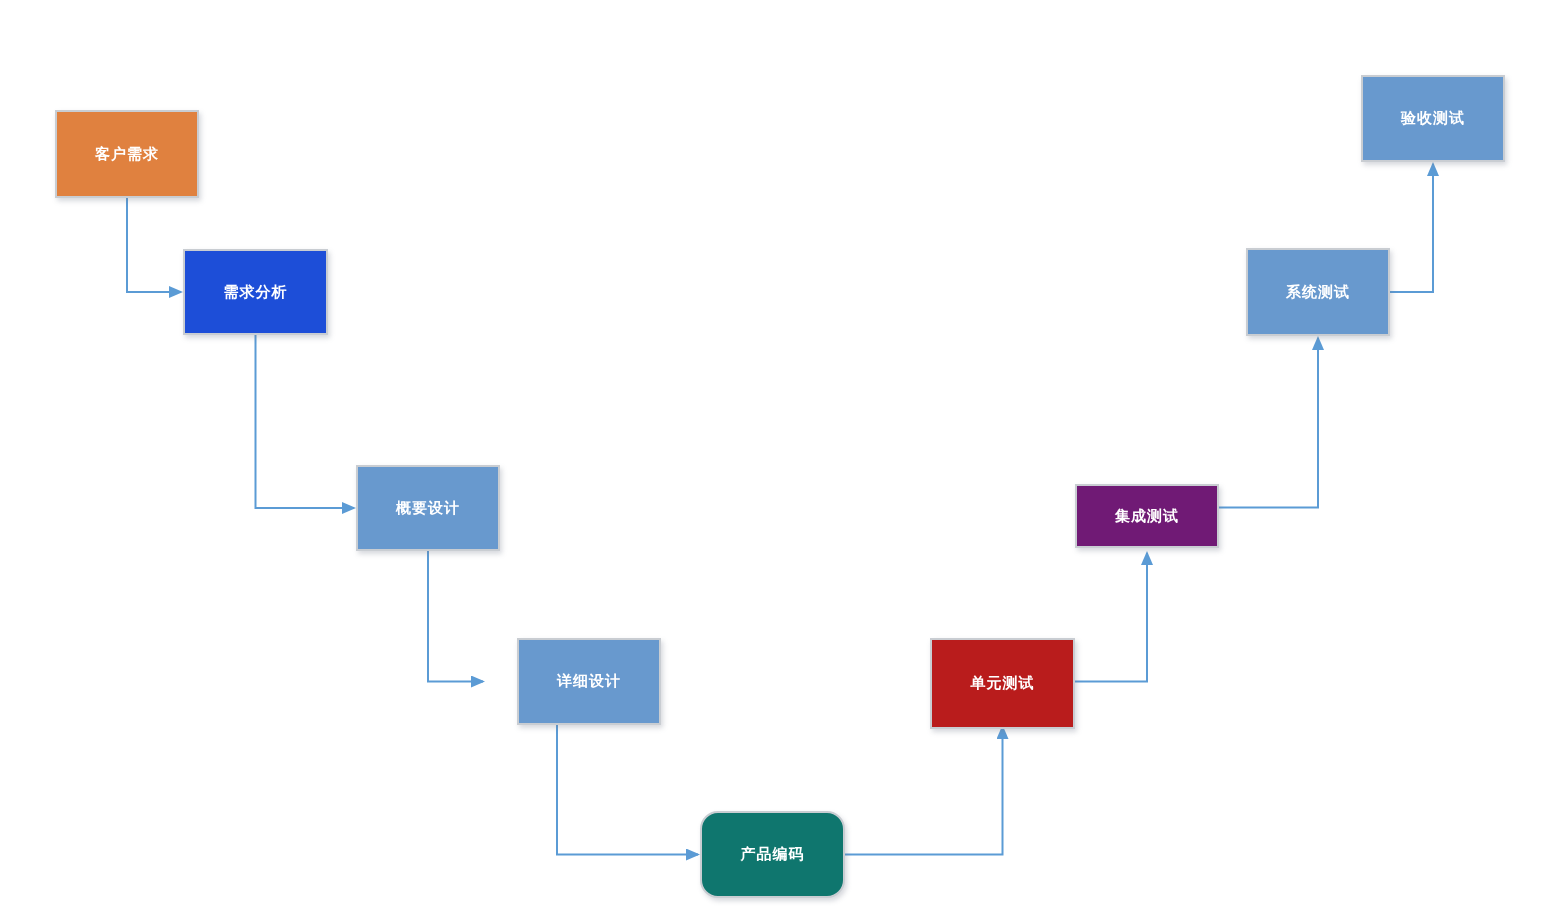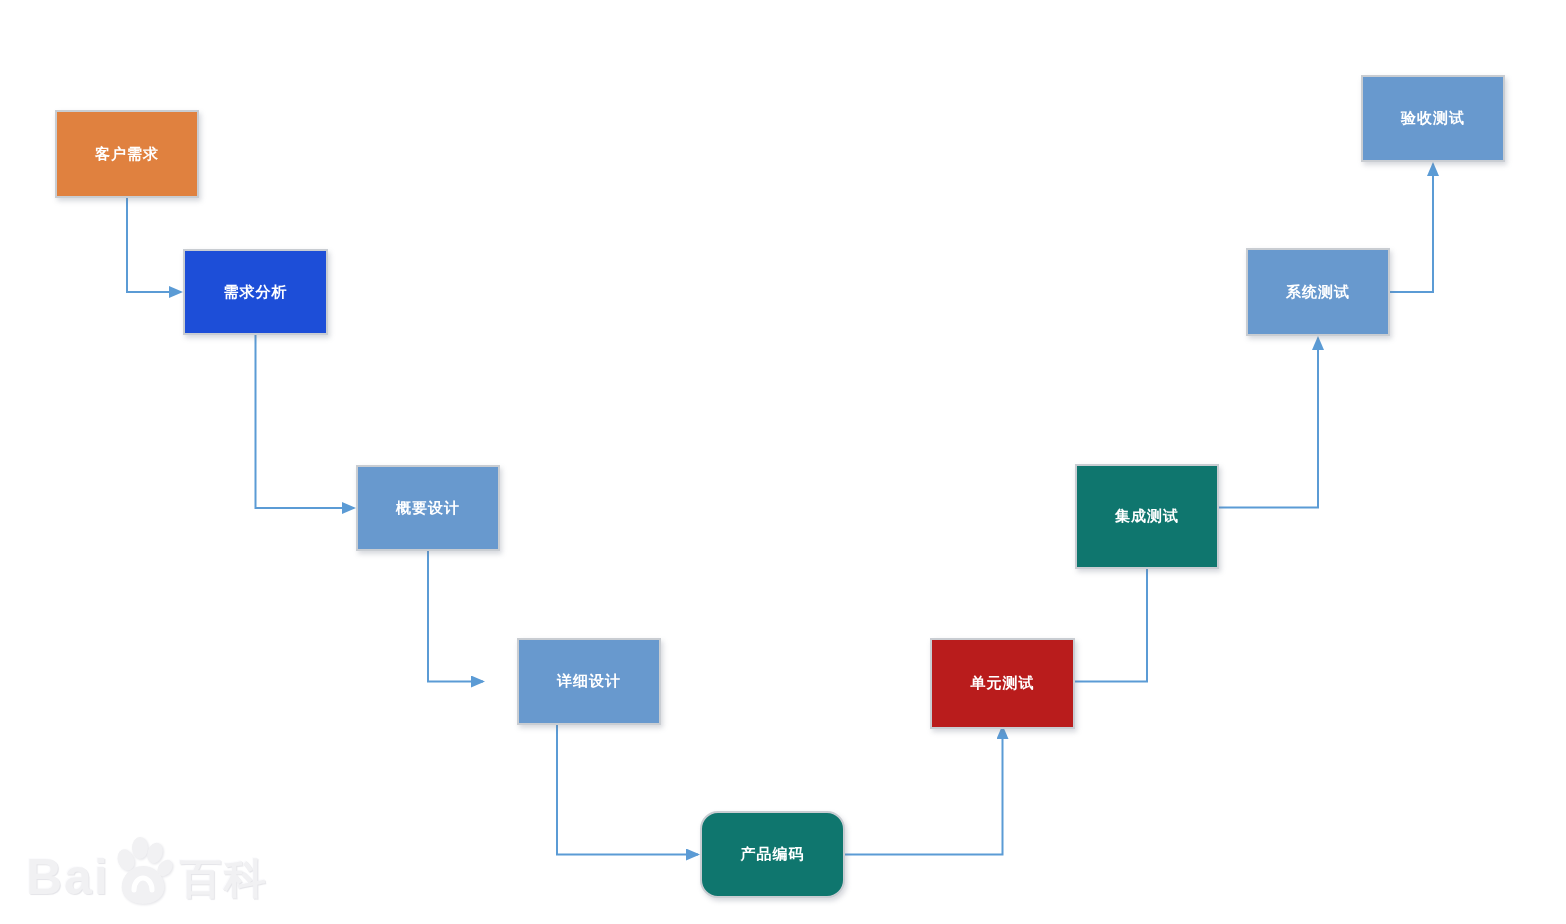--- a/index.html
+++ b/index.html
@@ -96,39 +96,25 @@
       </div>
       <div class="node" style="left: 485px; top: 638px; width: 144px; height: 87px; background: rgb(104, 153, 206); margin-left: 32px;">
         <span>详细设计</span>
       </div>
       <div class="node" style="left: 700px; top: 811px; width: 145px; height: 87px; background: #0f766e; border-radius: 18px;">
         <span>产品编码</span>
       </div>
       <div class="node" style="left: 930px; top: 638px; width: 145px; height: 91px; background: #b91c1c;">
         <span>单元测试</span>
       </div>
-      <div class="node" style="left: 1075px; top: 464px; width: 144px; height: 105px; background: #0f766e;">
+      <div class="node" style="left: 1075px; top: 484px; width: 144px; height: 64px; background: #701a75;">
         <span>集成测试</span>
       </div>
       <div class="node" style="left: 1246px; top: 248px; width: 144px; height: 88px; background: rgb(104, 153, 206); text-align: right;">
         <span>系统测试</span>
       </div>
       <div class="node" style="left: 1361px; top: 75px; width: 144px; height: 87px; background: rgb(104, 153, 206);">
         <span>验收测试</span>
       </div>
     </div>
 
-  <div class="watermark">
-    <span class="wm-latin">Bai</span>
-    <svg width="62" height="70" viewBox="0 0 62 70">
-      <g fill="#f1f1f3">
-        <ellipse cx="14" cy="24" rx="8" ry="11" transform="rotate(-22 14 24)"></ellipse>
-        <ellipse cx="28" cy="12" rx="8" ry="11"></ellipse>
-        <ellipse cx="43" cy="17" rx="7.5" ry="10.5" transform="rotate(18 43 17)"></ellipse>
-        <ellipse cx="53" cy="32" rx="6.5" ry="9" transform="rotate(38 53 32)"></ellipse>
-        <path d="M31 30 C18 30 8 42 10 54 C12 64 22 68 31 68 C40 68 50 64 52 54 C54 42 44 30 31 30 Z"></path>
-      </g>
-      <path d="M22 54 C22 46 27 42 31 42 C35 42 40 46 40 54" fill="none" stroke="#ffffff" stroke-width="5" stroke-linecap="round"></path>
-    </svg>
-    <span class="wm-cjk">百科</span>
-  </div>
 
 </div>
 
 </body></html>

